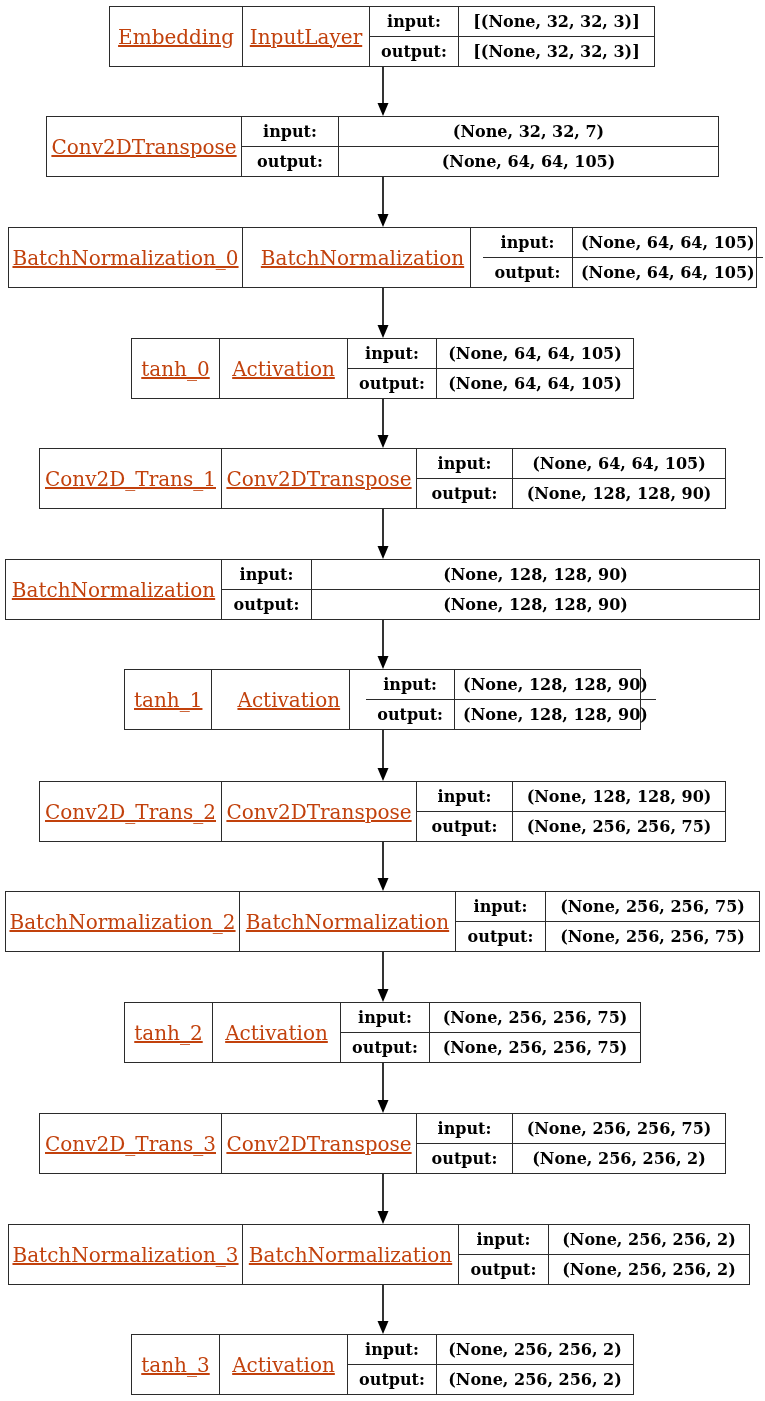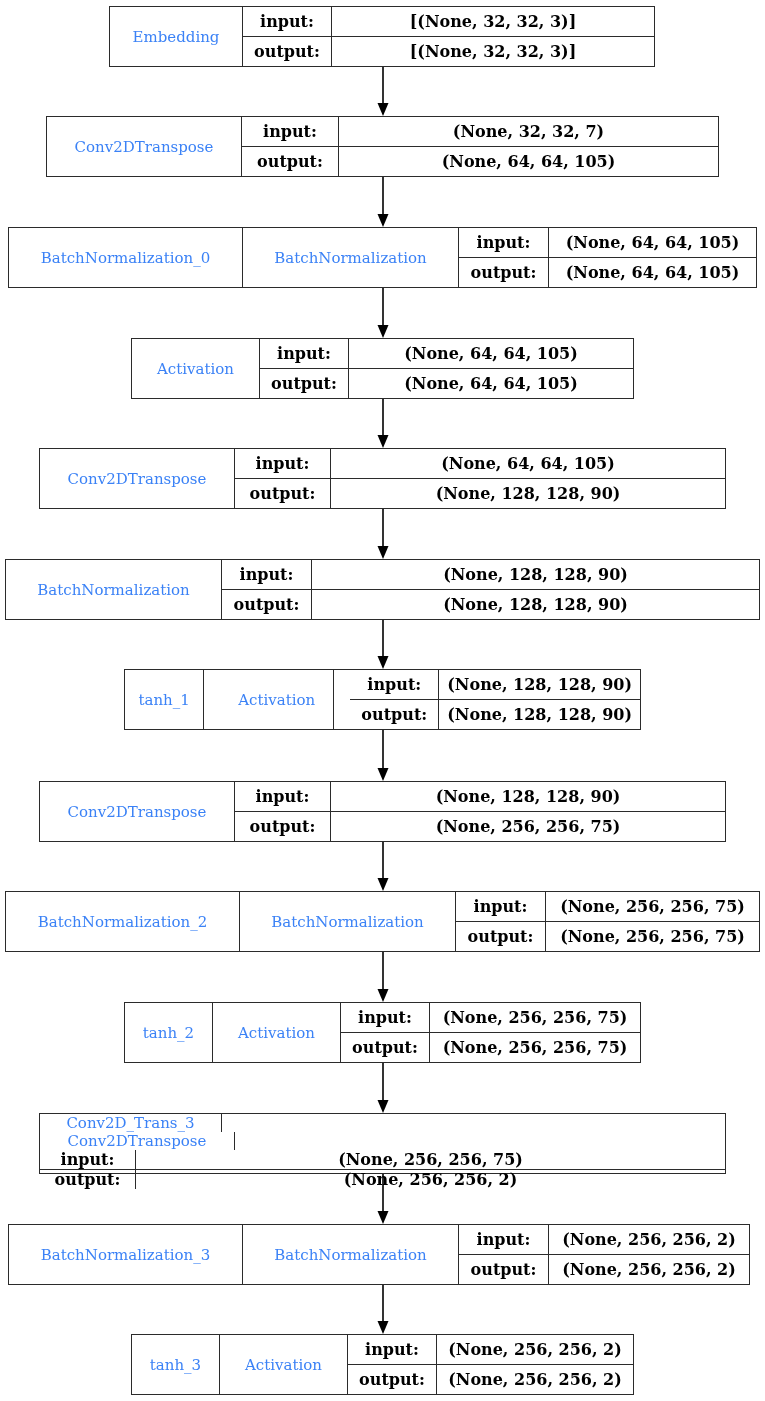--- a/index.html
+++ b/index.html
@@ -32,24 +32,25 @@
     flex-direction: row;
     align-items: stretch;
     height: 61px;
   }
   .cell-name,
   .cell-type {
     box-sizing: border-box;
     display: flex;
     align-items: center;
     justify-content: center;
-    font-size: 15px;
-    color: #3b82f6;
+    font-size: 20px;
+    color: #c2410c;
     white-space: nowrap;
     padding: 0 9px;
+    text-decoration: underline;
   }
   .cell-name {
     border-right: 1.4px solid #2b2b2b;
   }
   .cell-type {
     border-right: 1.4px solid #2b2b2b;
   }
   .io-block {
     box-sizing: border-box;
     display: flex;
@@ -171,20 +172,21 @@
       </svg>
     </div>
     <div class="edge" style="left: 375px; top: 1285px; height: 49px;">
       <svg width="16" height="49" viewBox="0 0 16 49">
         <line x1="8" y1="0" x2="8" y2="38" stroke="#000000" stroke-width="1.6"></line>
         <polygon points="2.5,36 13.5,36 8,49" fill="#000000"></polygon>
       </svg>
     </div>
     <div class="node" style="left: 109px; top: 6px; width: 546px;">
       <div class="cell-name" style="width: 133px;">Embedding</div>
+      <div class="cell-type" style="width: 127px;">InputLayer</div>
       <div class="io-block">
         <div class="io-row top">
           <div class="io-label" style="width: 89px;">input:</div>
           <div class="io-value">[(None, 32, 32, 3)]</div>
         </div>
         <div class="io-row">
           <div class="io-label" style="width: 89px;">output:</div>
           <div class="io-value">[(None, 32, 32, 3)]</div>
         </div>
       </div>
@@ -195,48 +197,50 @@
         <div class="io-row top">
           <div class="io-label" style="width: 97px;">input:</div>
           <div class="io-value">(None, 32, 32, 7)</div>
         </div>
         <div class="io-row">
           <div class="io-label" style="width: 97px;">output:</div>
           <div class="io-value">(None, 64, 64, 105)</div>
         </div>
       </div>
     </div>
-    <div class="node" style="left: 8px; top: 227px; width: 749px;">
+    <div class="node" style="left: 8px; top: 227px; width: 749px; gap: 12px;">
       <div class="cell-name" style="width: 234px;">BatchNormalization_0</div>
       <div class="cell-type" style="width: 216px;">BatchNormalization</div>
       <div class="io-block">
         <div class="io-row top">
           <div class="io-label" style="width: 90px;">input:</div>
           <div class="io-value">(None, 64, 64, 105)</div>
         </div>
         <div class="io-row">
           <div class="io-label" style="width: 90px;">output:</div>
           <div class="io-value">(None, 64, 64, 105)</div>
         </div>
       </div>
     </div>
     <div class="node" style="left: 131px; top: 338px; width: 503px;">
+      <div class="cell-name" style="width: 88px;">tanh_0</div>
       <div class="cell-type" style="width: 128px;">Activation</div>
       <div class="io-block">
         <div class="io-row top">
           <div class="io-label" style="width: 89px;">input:</div>
           <div class="io-value">(None, 64, 64, 105)</div>
         </div>
         <div class="io-row">
           <div class="io-label" style="width: 89px;">output:</div>
           <div class="io-value">(None, 64, 64, 105)</div>
         </div>
       </div>
     </div>
     <div class="node" style="left: 39px; top: 448px; width: 687px;">
+      <div class="cell-name" style="width: 182px;">Conv2D_Trans_1</div>
       <div class="cell-type" style="width: 195px;">Conv2DTranspose</div>
       <div class="io-block">
         <div class="io-row top">
           <div class="io-label" style="width: 96px;">input:</div>
           <div class="io-value">(None, 64, 64, 105)</div>
         </div>
         <div class="io-row">
           <div class="io-label" style="width: 96px;">output:</div>
           <div class="io-value">(None, 128, 128, 90)</div>
         </div>
@@ -263,20 +267,21 @@
           <div class="io-label" style="width: 89px;">input:</div>
           <div class="io-value">(None, 128, 128, 90)</div>
         </div>
         <div class="io-row">
           <div class="io-label" style="width: 89px;">output:</div>
           <div class="io-value">(None, 128, 128, 90)</div>
         </div>
       </div>
     </div>
     <div class="node" style="left: 39px; top: 781px; width: 687px;">
+      <div class="cell-name" style="width: 182px;">Conv2D_Trans_2</div>
       <div class="cell-type" style="width: 195px;">Conv2DTranspose</div>
       <div class="io-block">
         <div class="io-row top">
           <div class="io-label" style="width: 96px;">input:</div>
           <div class="io-value">(None, 128, 128, 90)</div>
         </div>
         <div class="io-row">
           <div class="io-label" style="width: 96px;">output:</div>
           <div class="io-value">(None, 256, 256, 75)</div>
         </div>
@@ -303,21 +308,21 @@
         <div class="io-row top">
           <div class="io-label" style="width: 89px;">input:</div>
           <div class="io-value">(None, 256, 256, 75)</div>
         </div>
         <div class="io-row">
           <div class="io-label" style="width: 89px;">output:</div>
           <div class="io-value">(None, 256, 256, 75)</div>
         </div>
       </div>
     </div>
-    <div class="node" style="left: 39px; top: 1113px; width: 687px; flex-direction: column;">
+    <div class="node" style="left: 39px; top: 1113px; width: 687px;">
       <div class="cell-name" style="width: 182px;">Conv2D_Trans_3</div>
       <div class="cell-type" style="width: 195px;">Conv2DTranspose</div>
       <div class="io-block">
         <div class="io-row top">
           <div class="io-label" style="width: 96px;">input:</div>
           <div class="io-value">(None, 256, 256, 75)</div>
         </div>
         <div class="io-row">
           <div class="io-label" style="width: 96px;">output:</div>
           <div class="io-value">(None, 256, 256, 2)</div>

